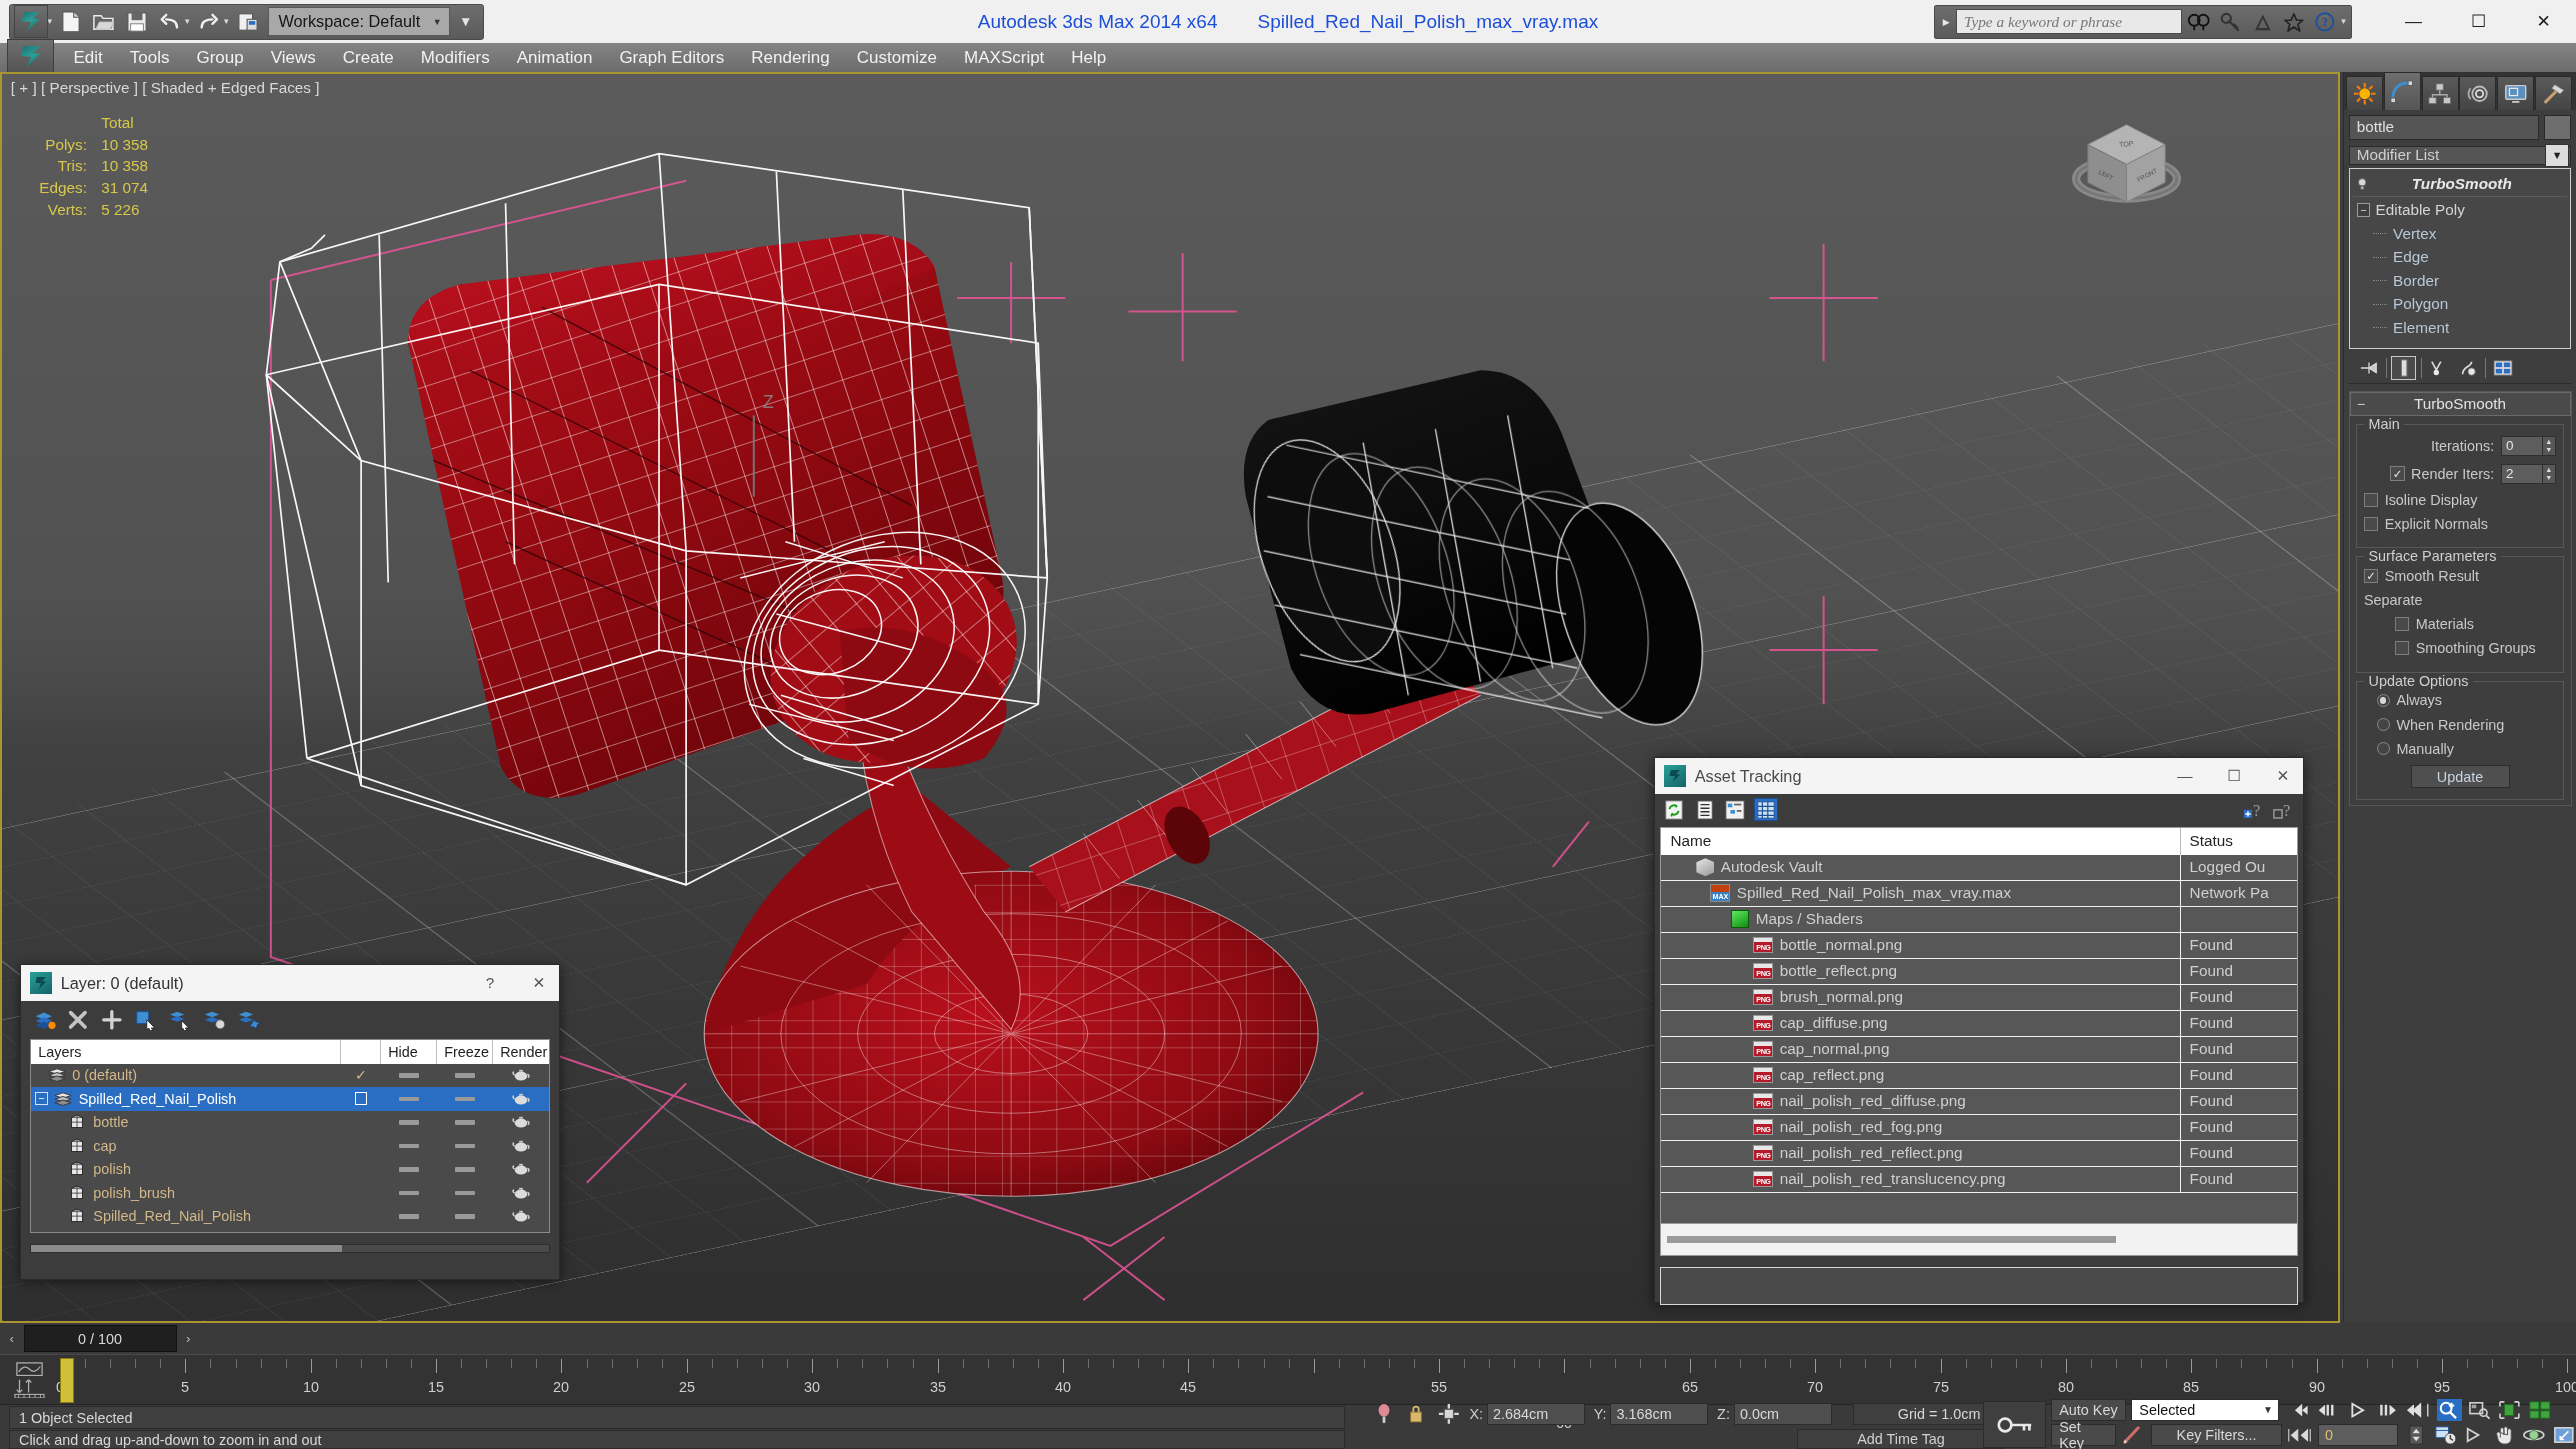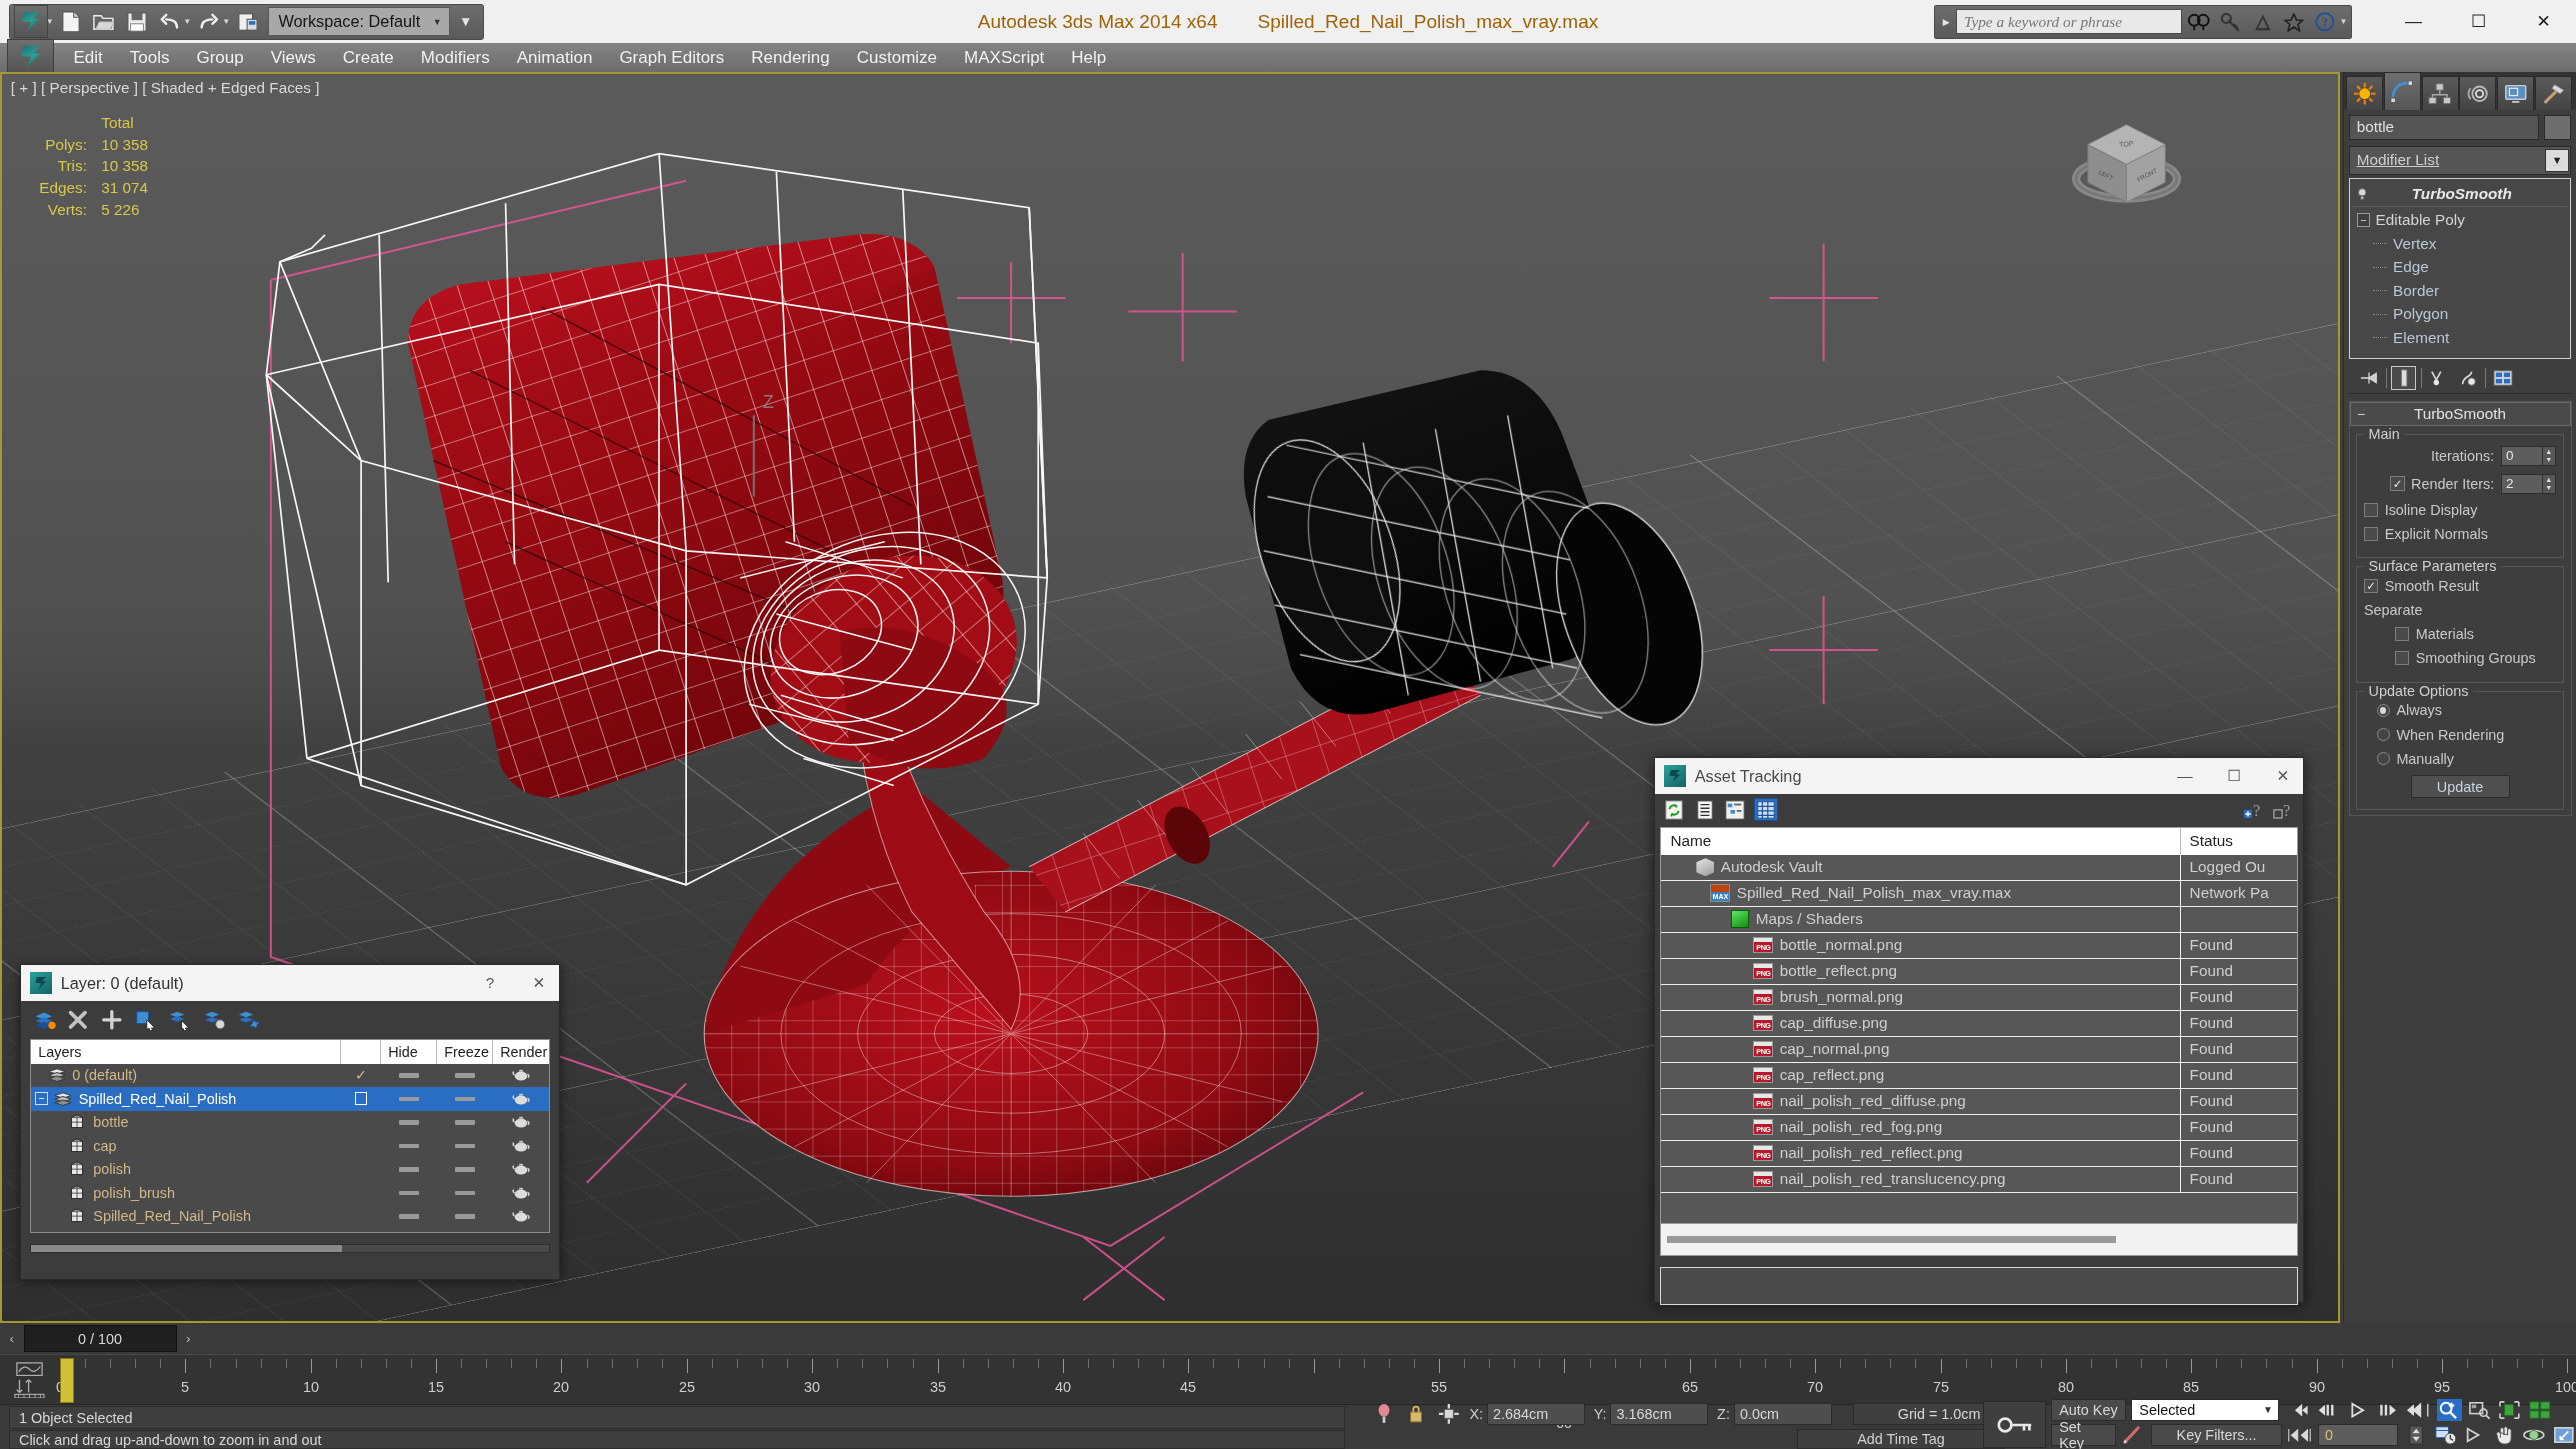--- a/index.html
+++ b/index.html
@@ -13,21 +13,21 @@
   .app { position: relative; width: 2576px; height: 1449px; background: #3d3d3d; }
 
   
   .titlebar {
     position: absolute; left:0; top:0; width:2576px; height:43px;
     background: #f0f0f0; display:flex; align-items:center;
   }
   .tb-center {
     position:absolute; left:0; right:0; top:0; height:43px;
     display:flex; align-items:center; justify-content:center; gap:40px;
-    font-size:19px; color:#a16207; pointer-events:none;
+    font-size:19px; color:#1d4ed8; pointer-events:none;
   }
   .win-btns { position:absolute; right:0; top:0; height:43px; display:flex; }
   .win-btn {
     width:65px; height:43px; display:flex; align-items:center; justify-content:center;
     font-size:17px; color:#222; cursor:default;
   }
 
   
   .qat {
     position:absolute; left:9px; top:3.6px; height:36px;
@@ -150,23 +150,23 @@
     display:flex; align-items:center; justify-content:center; cursor:default;
   }
   .cp-tab.active { background:linear-gradient(#6e6e6e,#565656); height:38px; }
   .cp-row { display:flex; align-items:center; padding:4.5px 5.4px; gap:4.5px; }
   .cp-name {
     flex:1; height:25px; background:#555; border:0.9px solid #2a2a2a;
     color:#e0e0e0; font-size:15.3px; padding:0 6.3px; display:flex; align-items:center;
   }
   .cp-colorswatch { width:27px; height:25px; background:#6e6e6e; border:0.9px solid #2a2a2a; }
   .cp-modlist {
-    margin:1.8px 5.4px; height:29px; background:#555; border:0.9px solid #2a2a2a;
+    margin:1.8px 5.4px; height:19px; background:#555; border:0.9px solid #2a2a2a;
     display:flex; align-items:center; justify-content:space-between;
-    color:#cfcfcf; font-size:15.3px; padding:0 0 0 6.3px;text-decoration:underline;
+    color:#cfcfcf; font-size:15.3px; padding:0 0 0 6.3px;
   }
   .cp-modlist .arrow {
     width:23.5px; height:23.5px; background:#ddd; border:0.9px solid #333;
     display:flex; align-items:center; justify-content:center; color:#222; font-size:10.8px;
     margin-right:0.9px;
   }
   .cp-stack {
     margin:3.6px 5.4px; background:#474747; border:1.8px solid #cfcfcf; padding:2.7px;
     height:181px; overflow:hidden;
   }

